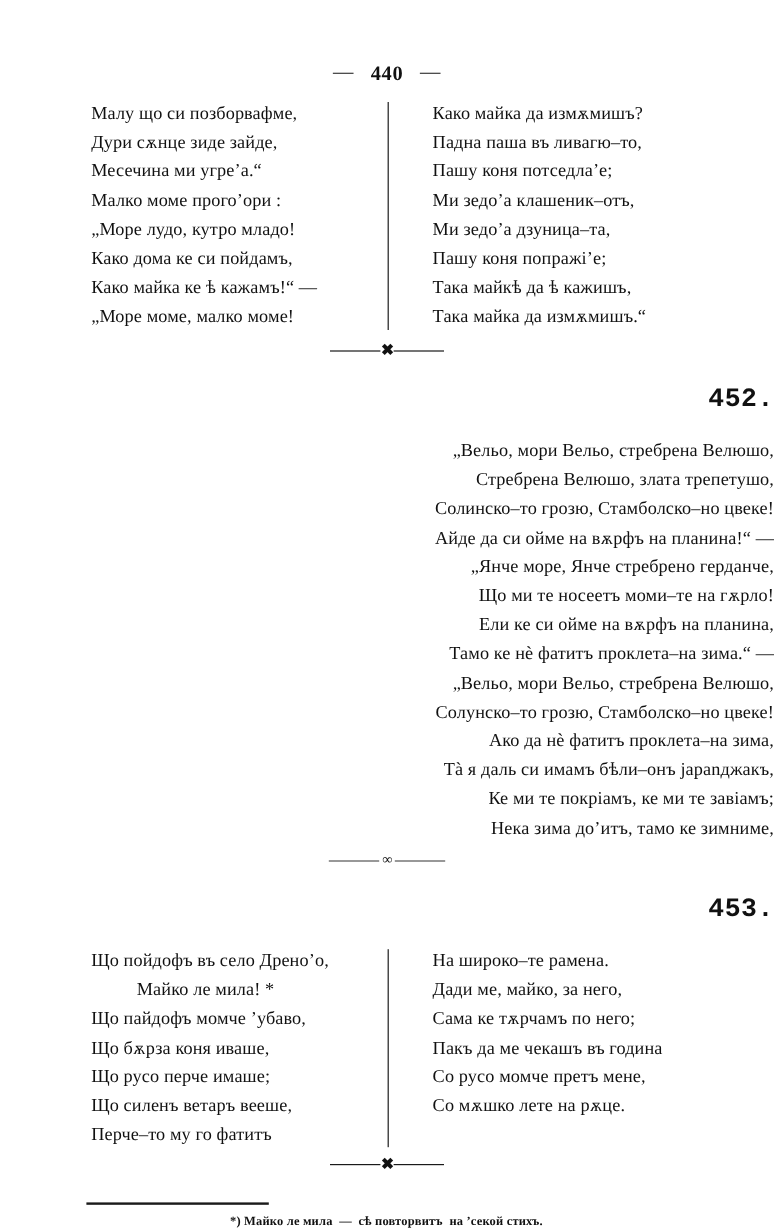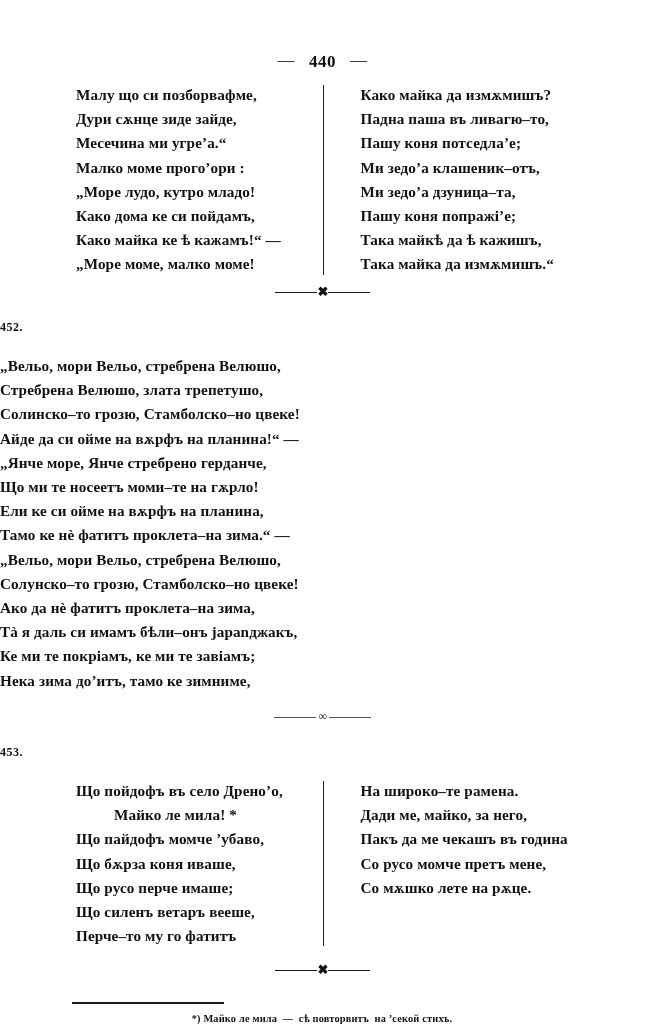--- a/index.html
+++ b/index.html
@@ -37,24 +37,25 @@
   .running-head .dash {
     display: inline-block;
     padding: 0 14px;
     font-weight: normal;
     position: relative;
     top: -2px;
   }
 
   
   .song-number {
-    text-align: left;
-    font-size: 12px;
+    text-align: right;
+    font-size: 22px;
     font-weight: bold;
     letter-spacing: 0.5px;
+    font-family: Liberation Mono, monospace;
   }
 
   
   .ornament {
     width: 100%;
     display: flex;
     align-items: center;
     justify-content: center;
     height: 14px;
   }
@@ -107,30 +108,30 @@
     top: 2px;
     bottom: 2px;
     left: 50%;
     width: 1px;
     background: #1d1d1d;
   }
 
   
   .verse-line {
     font-size: 15.2px;
-    font-weight: bold;
+    font-weight: normal;
     line-height: 24.2px;
     white-space: pre;
     letter-spacing: 0.1px;
   }
   .verse-line.indent {
     padding-left: 38px;
   }
   .centered-song {
-    text-align: left;
+    text-align: right;
   }
 
   
   .footnote-wrap {
     position: absolute;
     left: 72px;
     bottom: 38px;
     width: 500px;
     text-align: center;
   }
@@ -236,20 +237,21 @@
         <div class="verse-line indent">Майко ле мила! *</div>
         <div class="verse-line">Що пайдофъ момче ’убаво,</div>
         <div class="verse-line">Що бѫрза коня иваше,</div>
         <div class="verse-line">Що русо перче имаше;</div>
         <div class="verse-line">Що силенъ ветаръ вееше,</div>
         <div class="verse-line">Перче–то му го фатитъ</div>
       </div>
       <div class="col col-right">
         <div class="verse-line">На широко–те рамена.</div>
         <div class="verse-line">Дади ме, майко, за него,</div>
+        <div class="verse-line">Сама ке тѫрчамъ по него;</div>
         <div class="verse-line">Пакъ да ме чекашъ въ година</div>
         <div class="verse-line">Со русо момче претъ мене,</div>
         <div class="verse-line">Со мѫшко лете на рѫце.</div>
       </div>
     </div>
   </div>
 
   <div id="divider-end">
     <div class="ornament">
       <span class="rule"></span>

